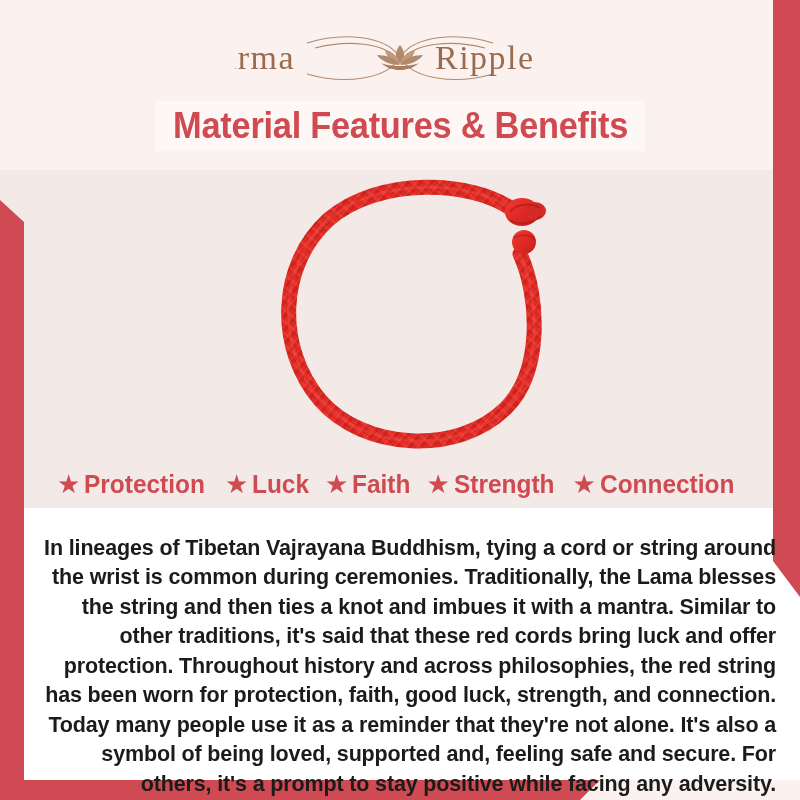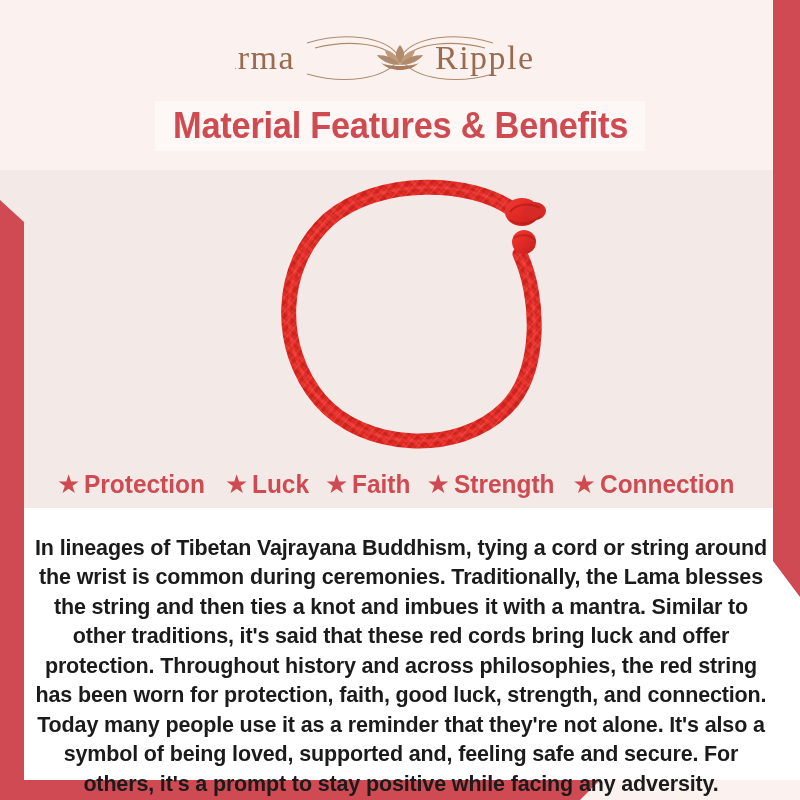--- a/index.html
+++ b/index.html
@@ -173,21 +173,21 @@
   .body-copy {
     position: absolute;
     left: 26px; top: 512px;
     width: 750px;
     font-family: "Liberation Sans", sans-serif;
     font-weight: bold;
     font-size: 21.5px;
     line-height: 29.5px;
     color: #1b1b1b;
     letter-spacing: -0.15px;
-    text-align: center;
+    text-align: right;
   }
 </style>
 </head>
 <body>
 
 <div id="page">
 
   <div class="band-top"></div>
   <div class="band-mid"></div>
   <div class="band-white"></div>

